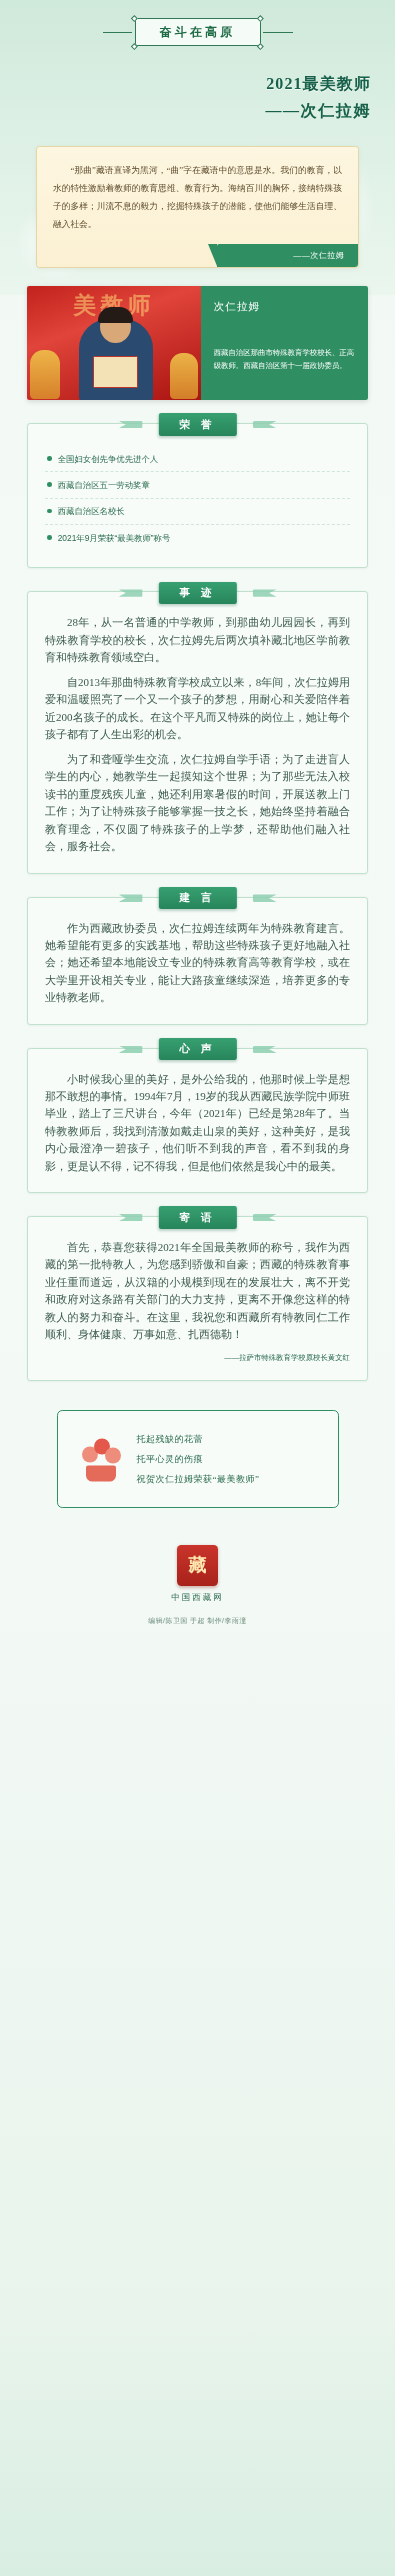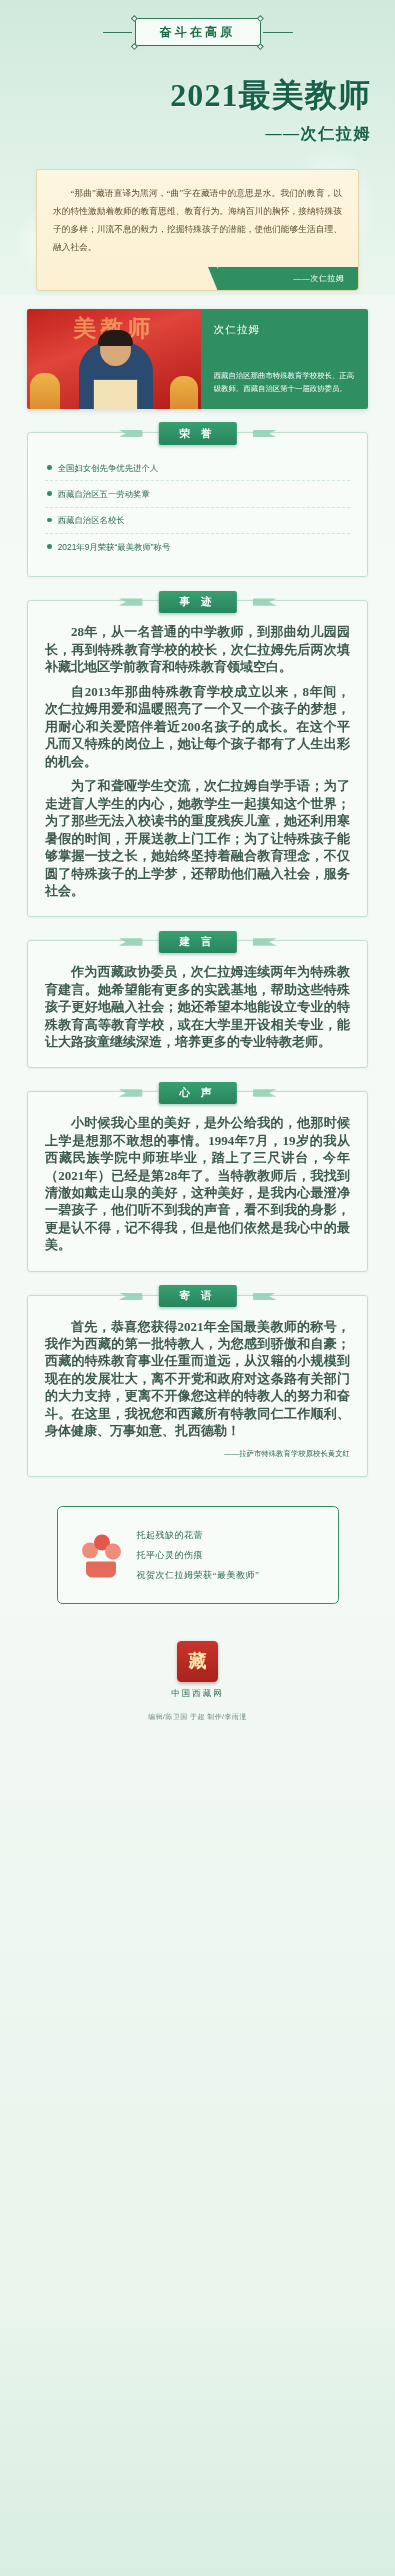--- a/index.html
+++ b/index.html
@@ -54,21 +54,21 @@
   .ribbon:before { left:-33px; } .ribbon:after { right:-33px; }
   .ribbon .corner{position:absolute;width:4.7px;height:4.7px;border:1.1px solid #2f7a55;background:#f5fbf7;transform:rotate(45deg);}
   .ribbon .c1{left:-3.2px;top:-3.2px}.ribbon .c2{right:-3.2px;top:-3.2px}.ribbon .c3{left:-3.2px;bottom:-3.2px}.ribbon .c4{right:-3.2px;bottom:-3.2px}
 
   
   .headline {
     position: relative; margin-top: 27.4px; text-align: right; padding-right: 24px;
     font-family: "Liberation Serif","DejaVu Serif",serif;
   }
   .headline .l1 {
-    font-size: 32px; color: #17614a; letter-spacing: 1.1px; font-weight: bold;
+    font-size: 16px; color: #17614a; letter-spacing: 1.1px; font-weight: bold;
     text-shadow: 0 1.1px 0 rgba(255,255,255,.7);
   }
   .headline .l2 {
     margin-top: 6.3px; font-size: 16px; color: #17614a; letter-spacing: 1.6px; font-weight: bold;
   }
 
   
   .quote-card {
     position: relative; margin: 24px auto 12px; width: 323px;
     background: linear-gradient(180deg,#fdf6e0,#fbf0d2);
@@ -86,21 +86,21 @@
     background: #2f8f63; color: #fff; font-size: 8px; letter-spacing: 0.5px;
     padding: 5.8px 13.7px 5.8px 0; text-align: right; border-radius: 2.1px 0 3.2px 0;
   }
   .quote-sign:before{
     content:""; position:absolute; left:-9.5px; top:0; border-top:0 solid transparent;
     border-bottom:22px solid transparent; border-right:9.5px solid #2f8f63;
   }
 
   
   .hero {
-    position: relative; margin: 18px auto 0; width: 341px; height: 100px;
+    position: relative; margin: 18px auto 0; width: 341px; height: 114px;
     display:flex; border-radius:2.1px; overflow:hidden;
     box-shadow: 0 1.6px 5.3px rgba(0,0,0,.12);
   }
   .hero-photo {
     position: relative; width: 174px; height: 116px; overflow:hidden;
     background: linear-gradient(160deg,#c2221c 0%, #e0443a 35%, #a8120f 100%);
   }
   .hero-photo .bigtxt{
     position:absolute; top:4.2px; left:0; width:100%; text-align:center;
     font-size:23px; color:rgba(255,215,120,.55); letter-spacing:4.2px; font-weight:bold;
@@ -167,24 +167,23 @@
     list-style: none; font-size: 8.4px; line-height: 16px; color: #2a6a4d;
     padding: 4.7px 0 4.7px 12.7px; position: relative; border-bottom: 0.5px dashed #cfe7da;
   }
   .honor li:last-child{ border-bottom:none; }
   .honor li:before{
     content:""; position:absolute; left:2.1px; top:10px; width:4.7px; height:4.7px;
     background:#2f8f63; border-radius:50%;
   }
   
   .body p {
-    font-size: 13px; line-height: 17.4px; color: #3c5a4c; text-indent: 2em;
+    font-size: 11px; line-height: 17.4px; color: #3c5a4c; text-indent: 2em;
     text-align: justify; margin-bottom: 7.4px;
     font-family:"Liberation Serif","DejaVu Serif",serif;
-    font-weight:bold;
   }
   .body p:last-child{ margin-bottom:0; }
   .sign-right {
     margin-top: 9.5px; text-align: right; font-size: 7.4px; color: #2a6a4d;
   }
 
   
   .wish {
     position: relative; margin: 29.5px auto 0; width: 282px;
     border: 1.1px solid #2f8f63; border-radius: 5.3px; background: #f7fcf9;

